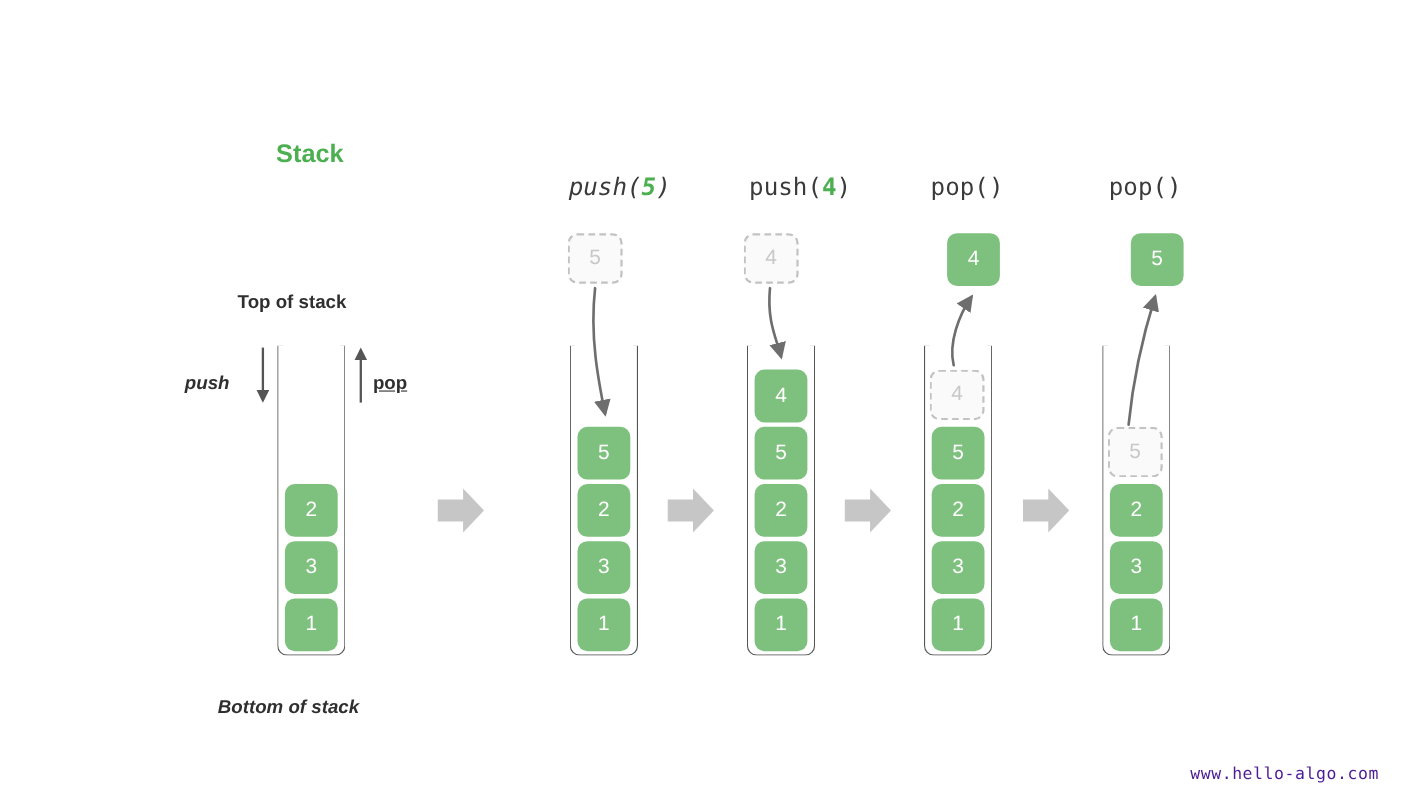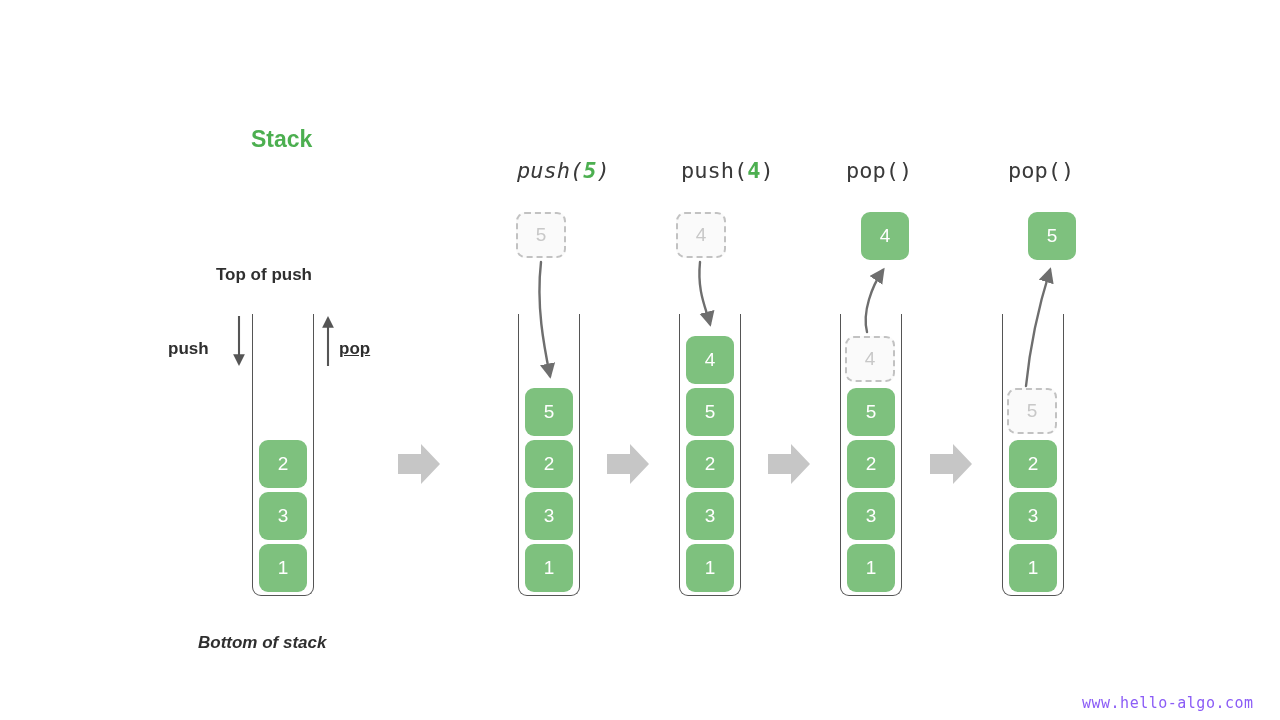--- a/index.html
+++ b/index.html
@@ -47,21 +47,21 @@
     white-space: nowrap;
     letter-spacing: 0px;
   }
   .op-label .argnum {
     color: #4CAF50;
     font-weight: bold;
   }
   .watermark {
     font-family: "DejaVu Sans Mono", monospace;
     font-size: 15px;
-    color: #8b5cf6;
+    color: #4c1d95;
     white-space: nowrap;
     letter-spacing: 0.5px;
   }
 
   
   .tube {
     position: absolute;
     box-sizing: border-box;
     border-left: 1.6px solid #555;
     border-right: 1.6px solid #555;
@@ -104,24 +104,24 @@
     pointer-events: none;
   }
 </style>
 </head>
 <body>
 
 <div id="canvas">
 
   <div class="abs stack-title" style="left:251px; top:110px;">Stack</div>
 
-  <div class="abs label-bold" style="left:216px; top:249px;">Top of push</div>
+  <div class="abs label-bold" style="left:216px; top:249px;">Top of stack</div>
   <div class="abs label-bold" style="left:198px; top:617px;font-style:italic;">Bottom of stack</div>
 
-  <div class="abs label-bold" style="left:168px; top:323px;">push</div>
+  <div class="abs label-bold" style="left:168px; top:323px;font-style:italic;">push</div>
   <div class="abs label-bold" style="left:339px; top:323px;text-decoration:underline;">pop</div>
 
   <div class="abs op-label" style="left:517px; top:142px;font-style:italic;">
     <span>push(</span><span class="argnum">5</span><span>)</span>
   </div>
   <div class="abs op-label" style="left:681px; top:142px;text-align:center;">
     <span>push(</span><span class="argnum">4</span><span>)</span>
   </div>
   <div class="abs op-label" style="left:846px; top:142px;">
     <span>pop()</span>

